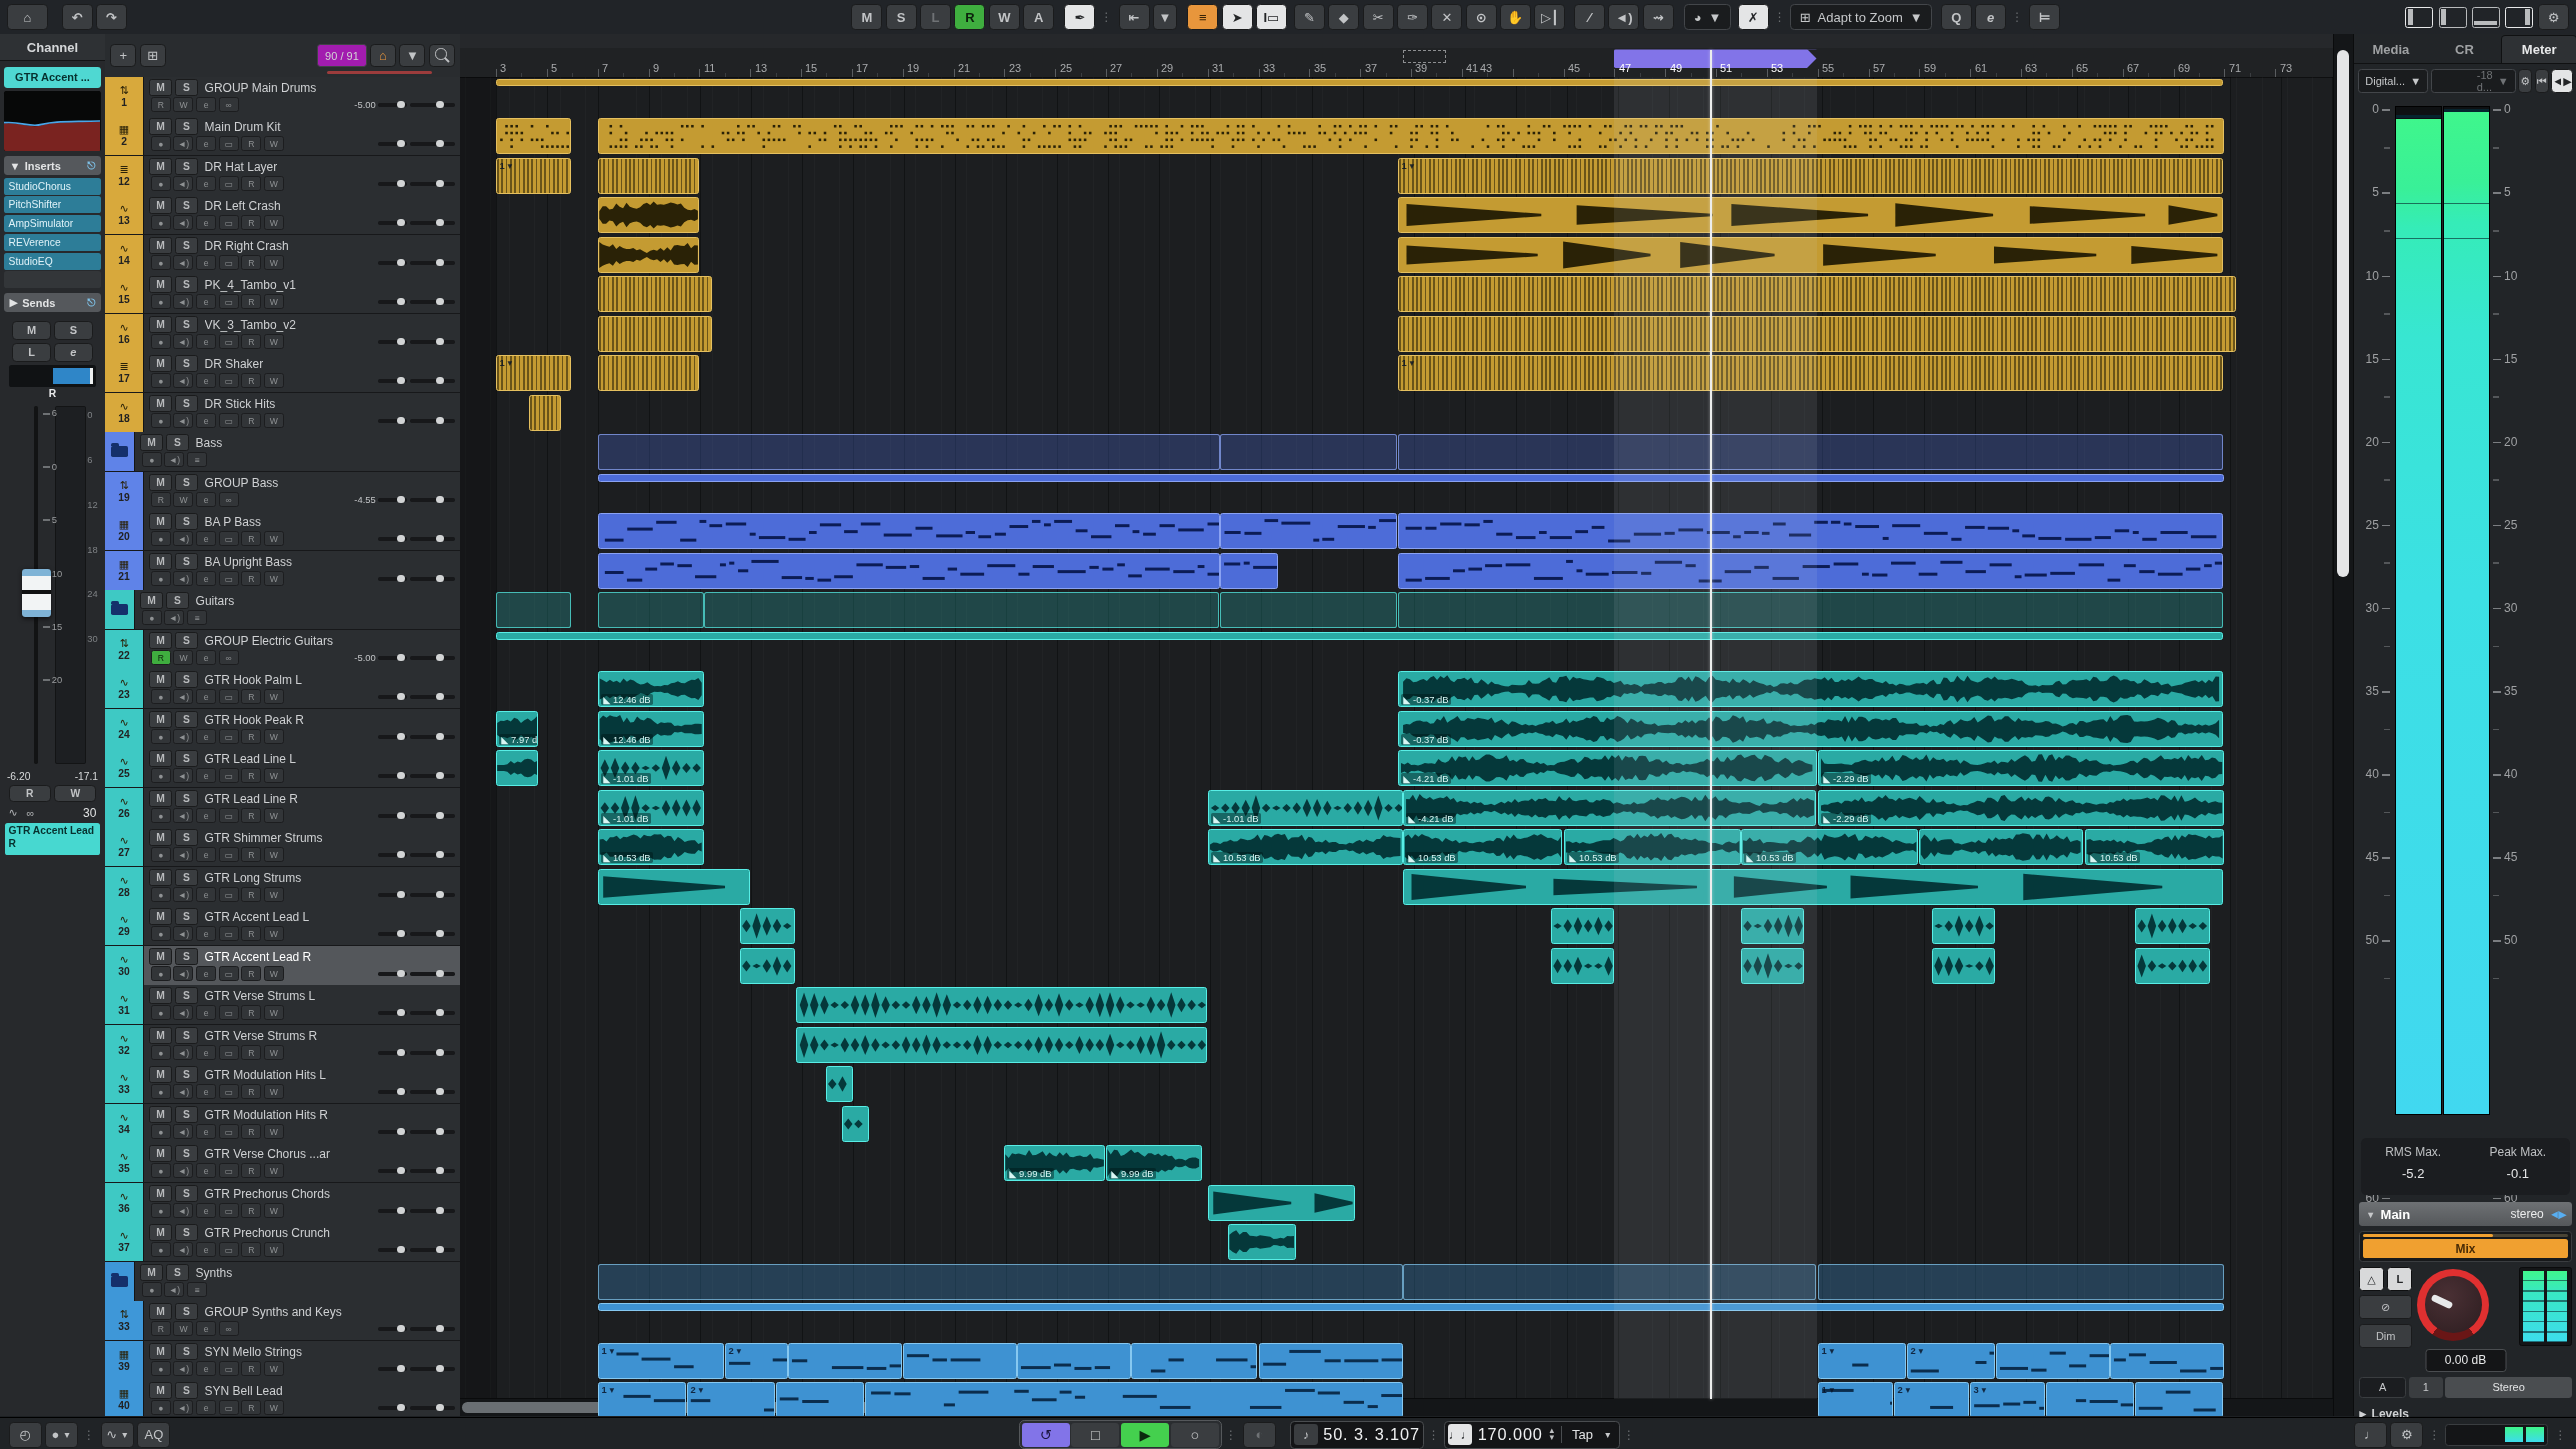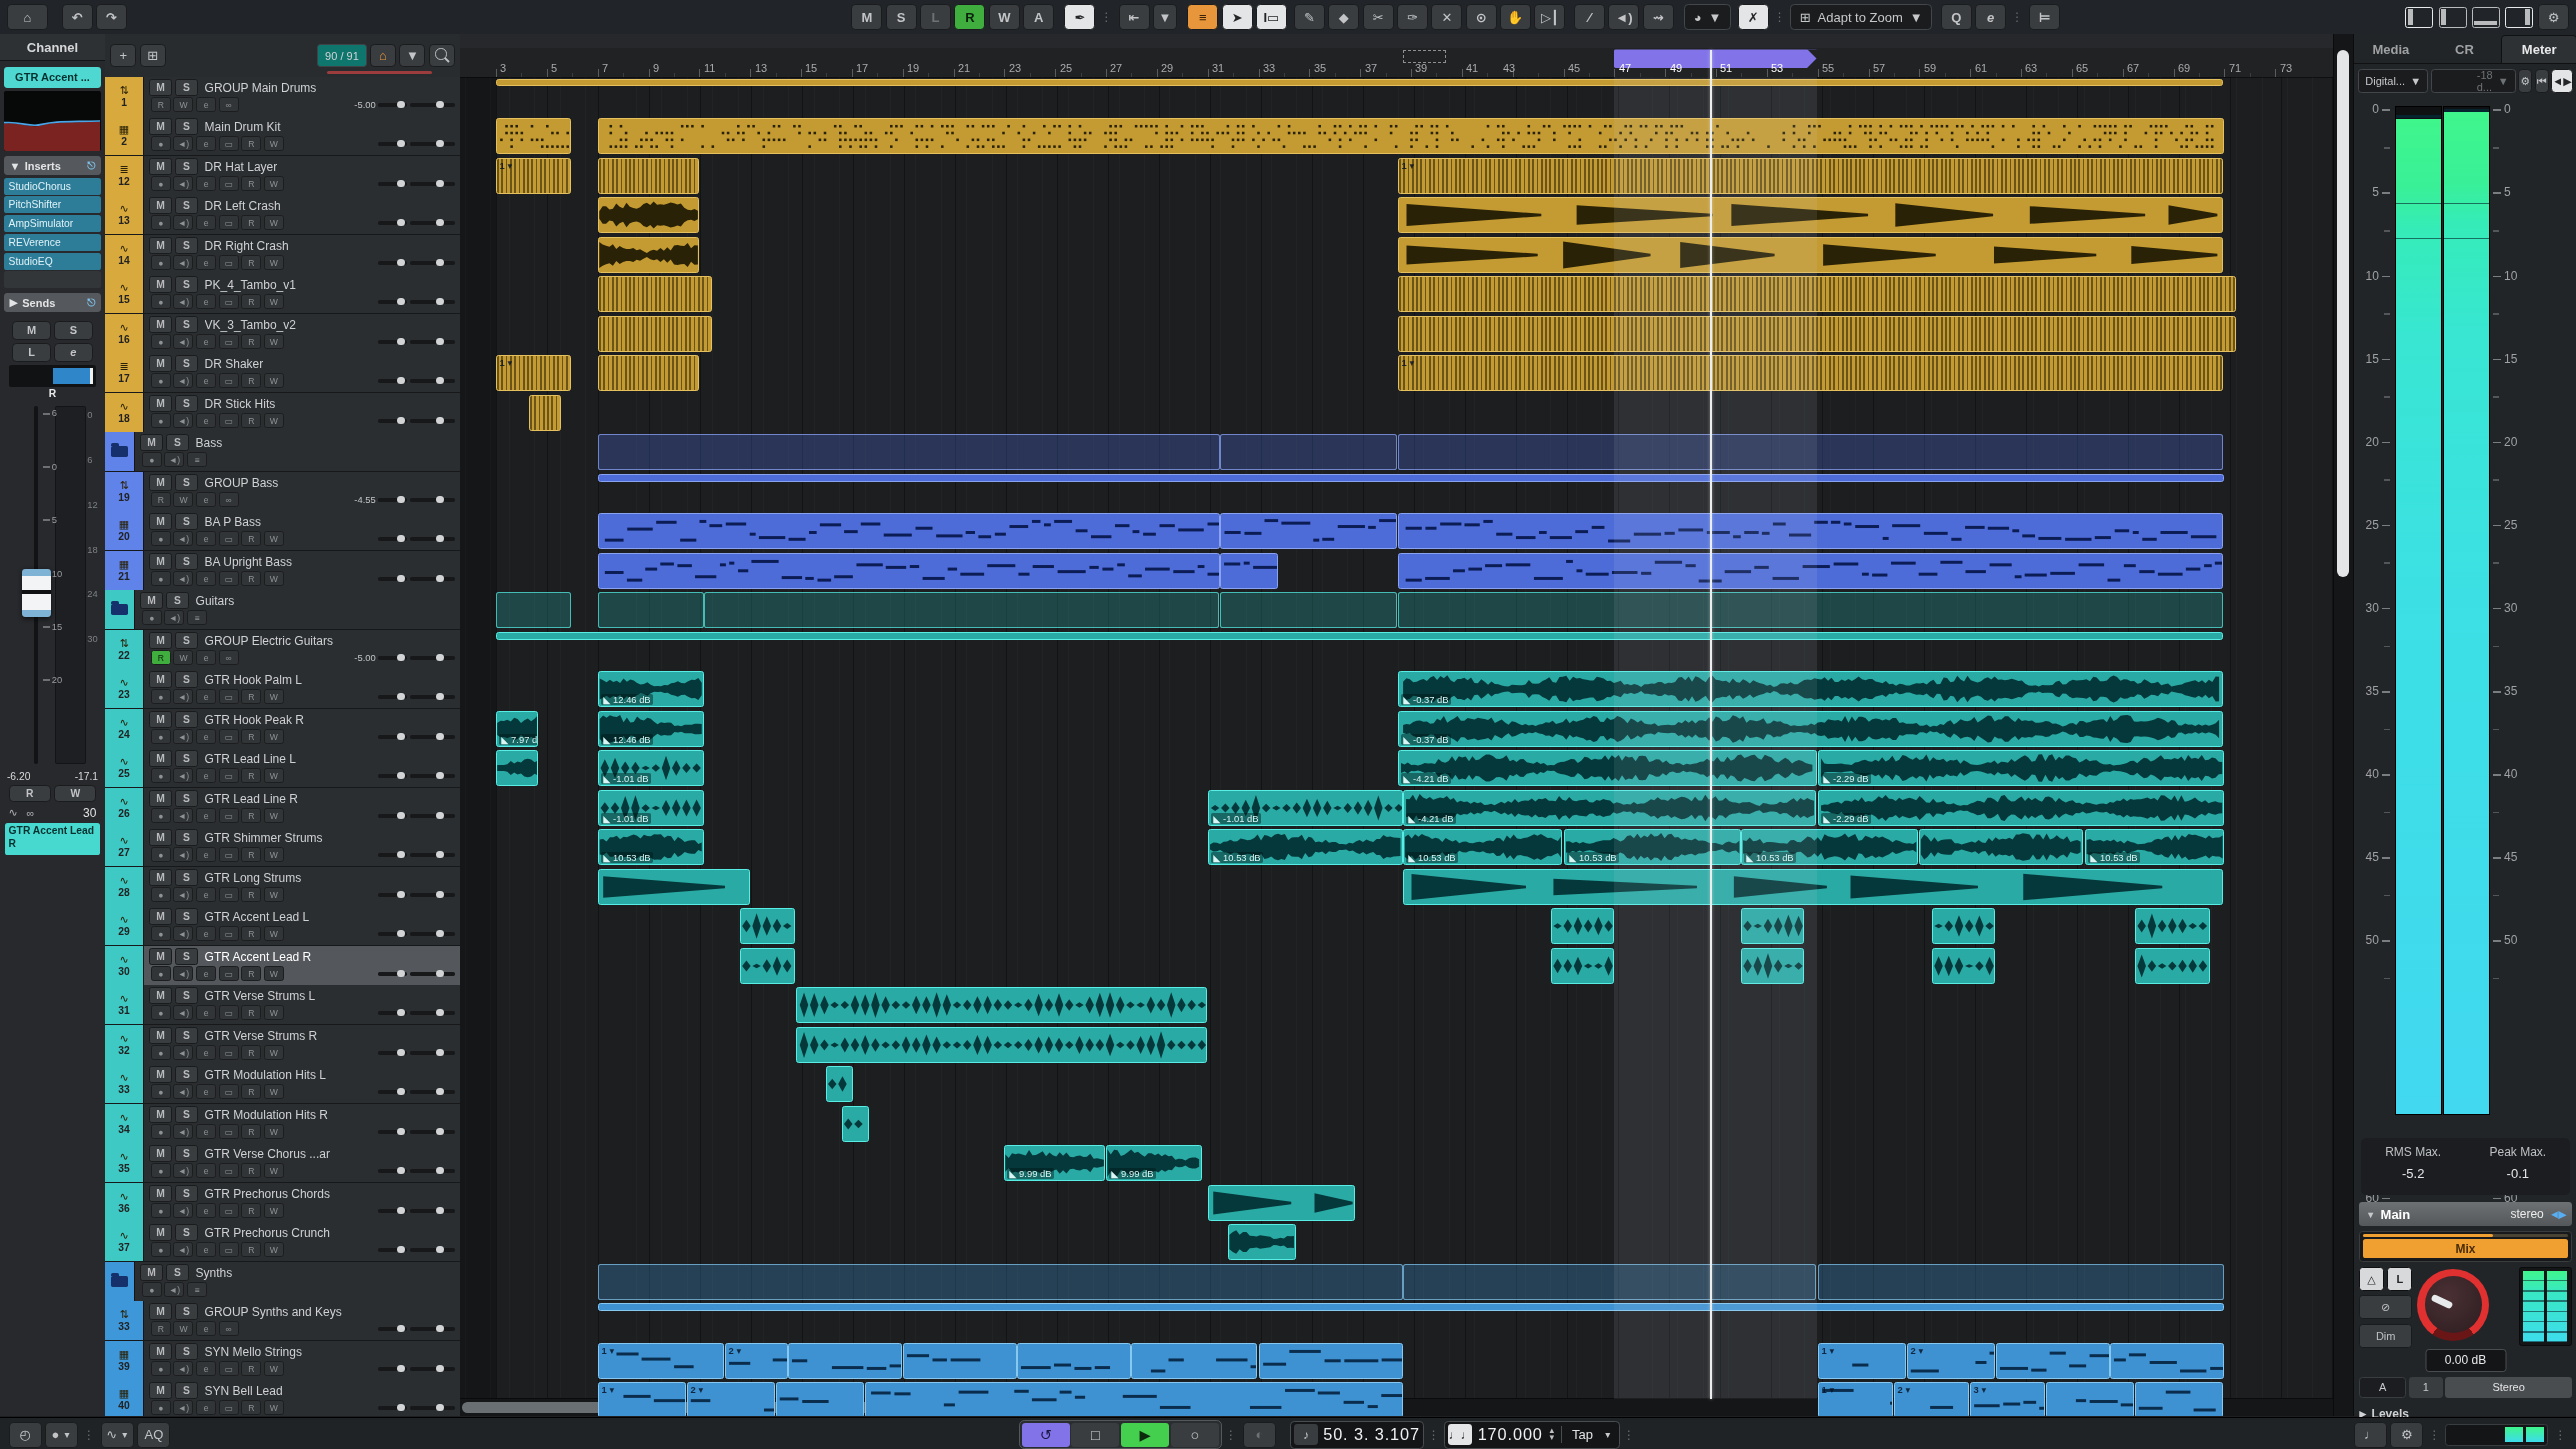--- a/index.html
+++ b/index.html
@@ -40,21 +40,21 @@
   #chvals{display:flex;justify-content:space-between;margin:0 6.9px;font-size:10.3px;color:#d8dadb;}
   #chrw{display:flex;gap:3.4px;margin:2.6px 8.6px;}
   #chrw .btn{flex:1;height:15.5px;font-size:10.3px;font-weight:bold;}
   #chico{display:flex;align-items:center;gap:8.6px;margin:3.4px 8.6px;font-size:11px;color:#aeb0b2;}
   #chico .n{margin-left:auto;font-size:12px;color:#e2e3e4;}
   #chname2{margin:1.7px 5.2px;min-height:29px;border-radius:2.6px;background:#47d8d0;color:#07312f;font-size:10.3px;font-weight:bold;padding:1.7px 3.4px;line-height:1.25;}
   
   #tlist{position:absolute;left:105px;top:34px;width:355px;height:1382px;background:#292c2f;border-right:1.7px solid #0b0c0d;overflow:hidden;}
   #tlhead{height:43px;border-bottom:0.9px solid #131415;display:flex;align-items:center;gap:3.4px;padding:0 5.2px;position:relative;}
   #tlhead .btn{height:20.6px;min-width:24px;font-size:13px;}
-  #tlcount{background:#0f766e;border:0.9px solid #404346;border-radius:3.4px;height:20.6px;display:flex;align-items:center;padding:0 6.9px;font-size:11px;color:#d2d4d5;margin-left:auto;}
+  #tlcount{background:#a21caf;border:0.9px solid #404346;border-radius:3.4px;height:20.6px;display:flex;align-items:center;padding:0 6.9px;font-size:11px;color:#d2d4d5;margin-left:auto;}
   .redline{position:absolute;left:222px;bottom:2.6px;width:105px;height:3.4px;background:#9c3c3c;border-radius:1.7px;}
   .i-mag{width:9.4px;height:9.4px;border:1.7px solid #bfc1c3;border-radius:50%;position:relative;display:inline-block;}
   .i-mag:after{content:"";position:absolute;width:6px;height:1.7px;background:#bfc1c3;transform:rotate(45deg);left:7.7px;top:9.4px;}
   #rows{position:absolute;left:0;top:43px;right:0;bottom:0;}
   .trow{position:absolute;left:0;right:0;height:39px;border-bottom:0.9px solid #17181a;background:#2b2e31;display:flex;}
   .trow.sel{background:#54575b;}
   .ttab{width:38px;display:flex;flex-direction:column;align-items:center;justify-content:center;gap:0.9px;color:#222;font-size:10.3px;border-right:0.9px solid #141516;}
   .ttab .ic{font-size:11px;line-height:10.3px;color:#2a2208;}
   .ttab .nm{font-size:10.3px;font-weight:bold;}
   .c-yellow{background:#d8a93c;} .c-blue{background:#5f83e8;} .c-teal{background:#3ec9c4;} .c-synth{background:#3e97d8;}
@@ -1269,21 +1269,21 @@
         <div class="rtick" style="left: 900px;"></div>
         <div class="rnum" style="left: 905px;">37</div>
         <div class="rtick minor" style="left: 926px;"></div>
         <div class="rtick" style="left: 951px;"></div>
         <div class="rnum" style="left: 955px;">39</div>
         <div class="rtick minor" style="left: 976px;"></div>
         <div class="rtick" style="left: 1002px;"></div>
         <div class="rnum" style="left: 1006px;">41</div>
         <div class="rtick minor" style="left: 1027px;"></div>
         <div class="rtick" style="left: 1053px;"></div>
-        <div class="rnum" style="left: 1043px;">43</div>
+        <div class="rnum" style="left: 1020px;">43</div>
         <div class="rtick minor" style="left: 1078px;"></div>
         <div class="rtick" style="left: 1104px;"></div>
         <div class="rnum" style="left: 1108px;">45</div>
         <div class="rtick minor" style="left: 1129px;"></div>
         <div class="rtick" style="left: 1154px;"></div>
         <div class="rnum onp" style="left: 1159px;">47</div>
         <div class="rtick minor" style="left: 1180px;"></div>
         <div class="rtick" style="left: 1205px;"></div>
         <div class="rnum onp" style="left: 1210px;">49</div>
         <div class="rtick minor" style="left: 1231px;"></div>

